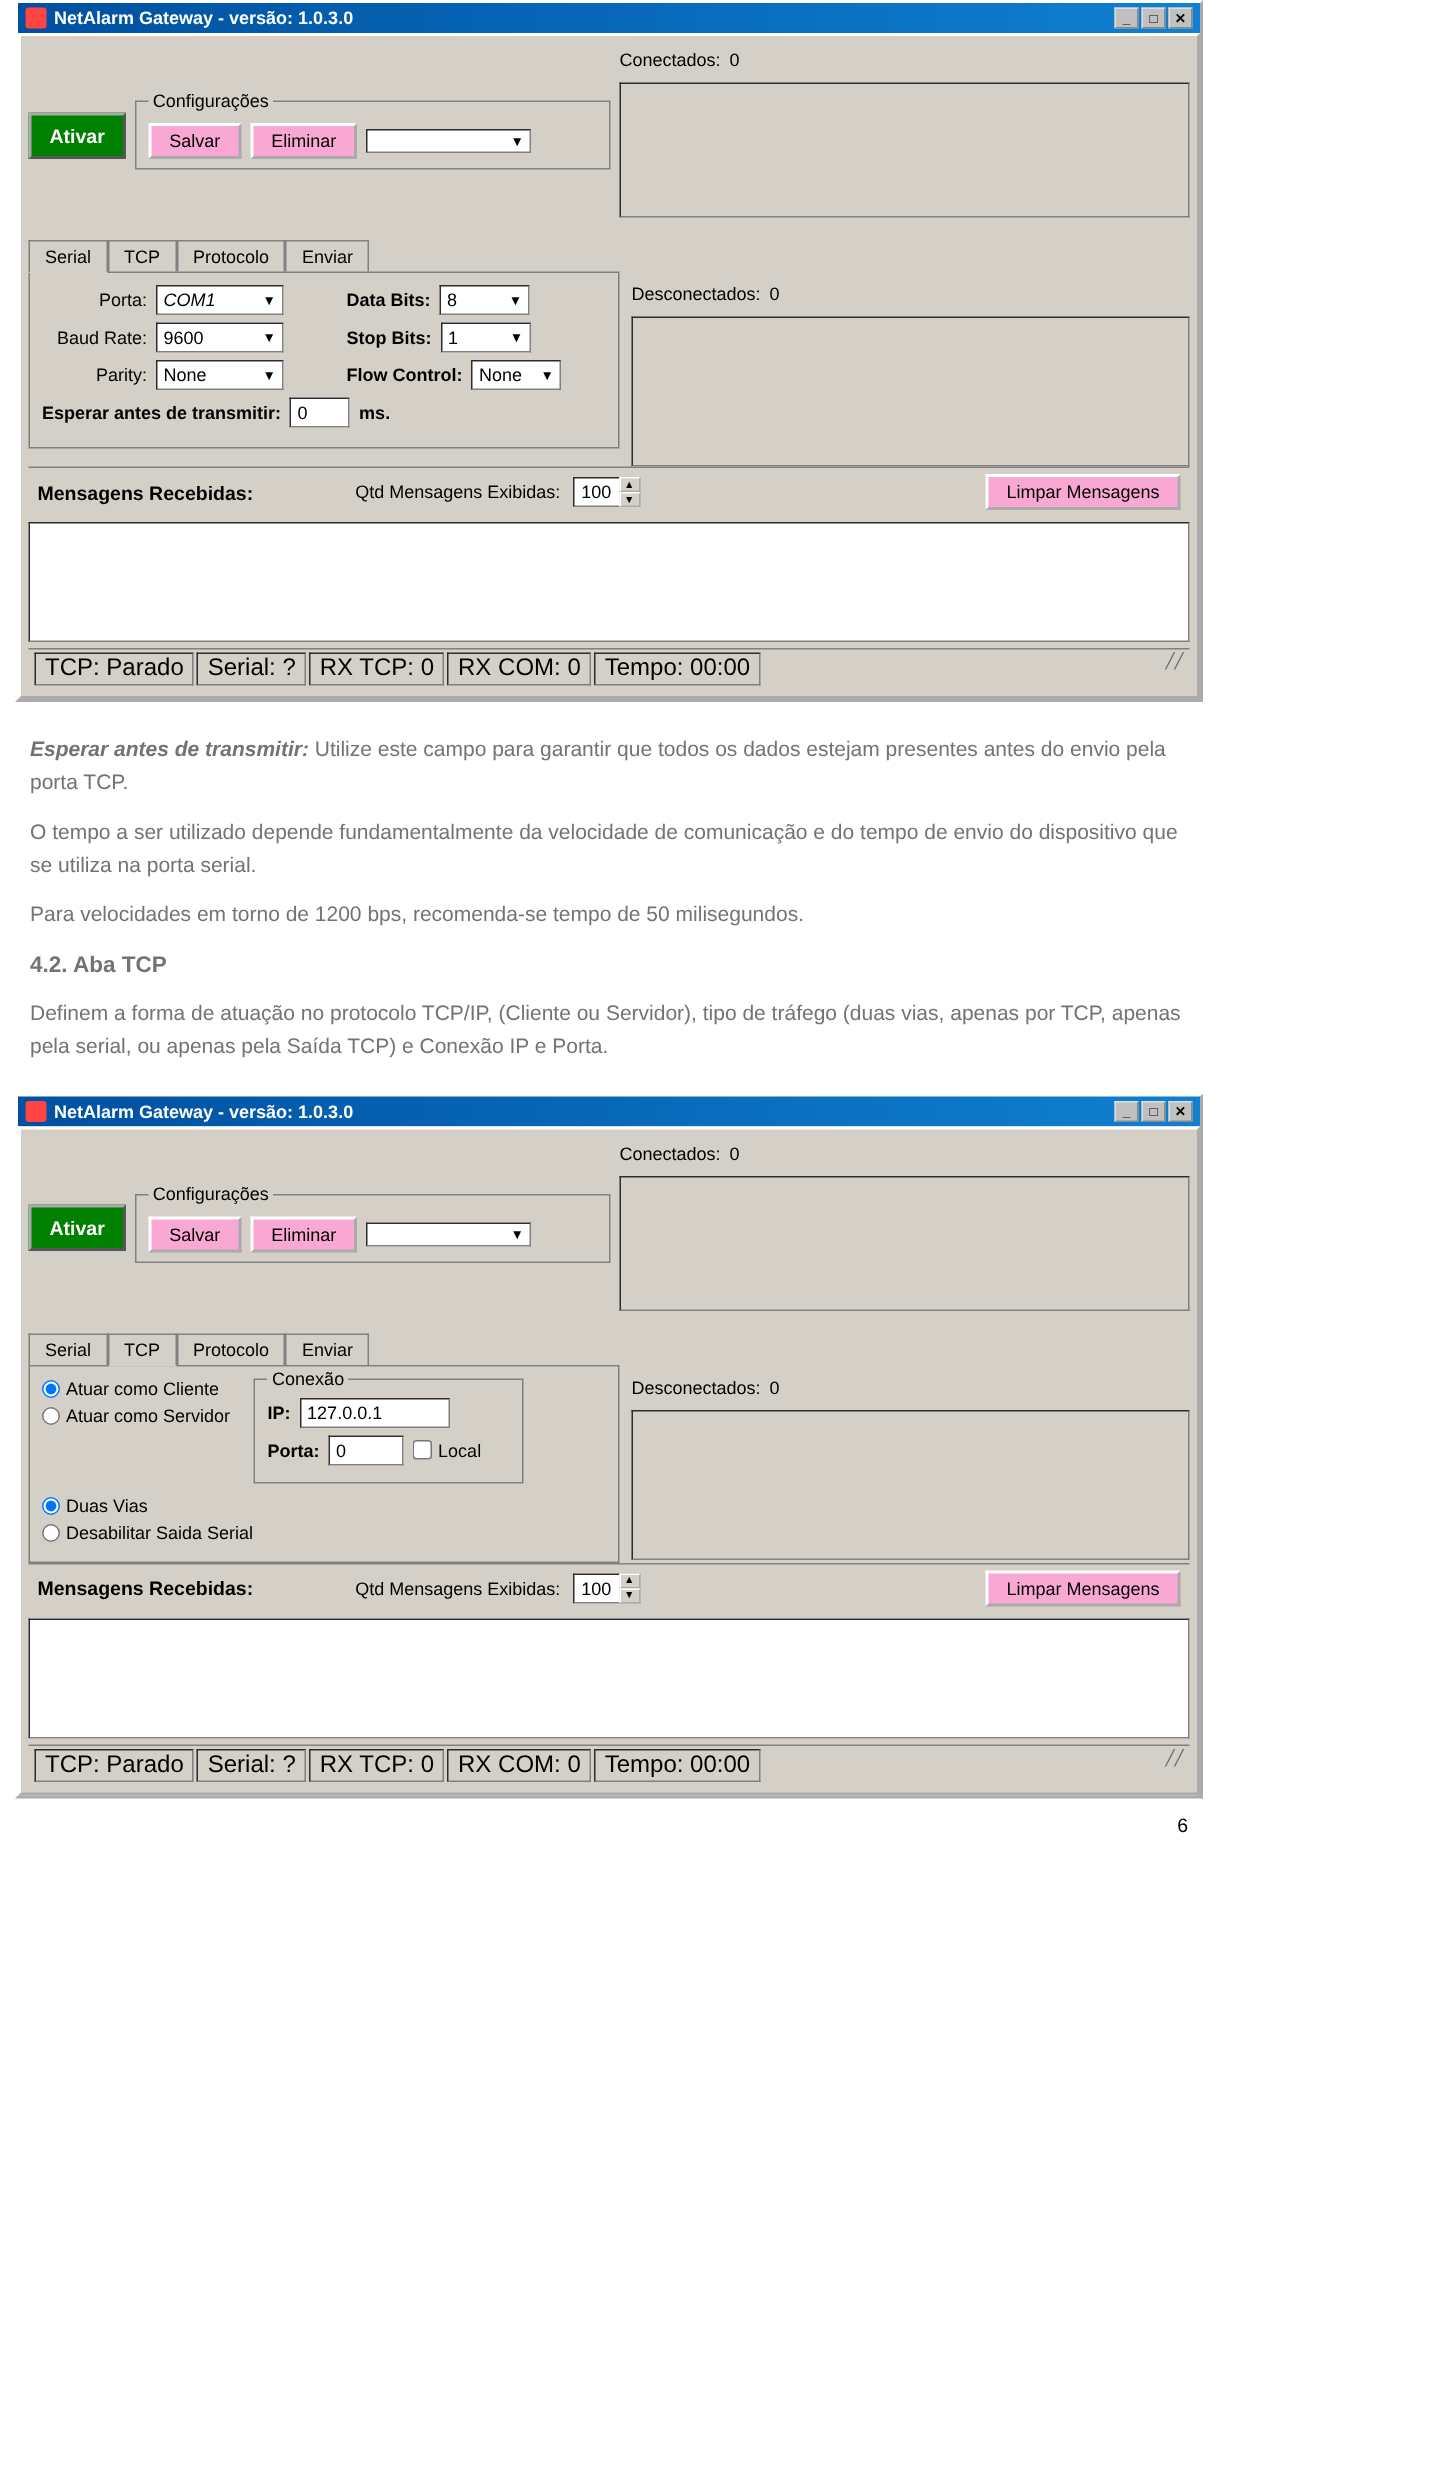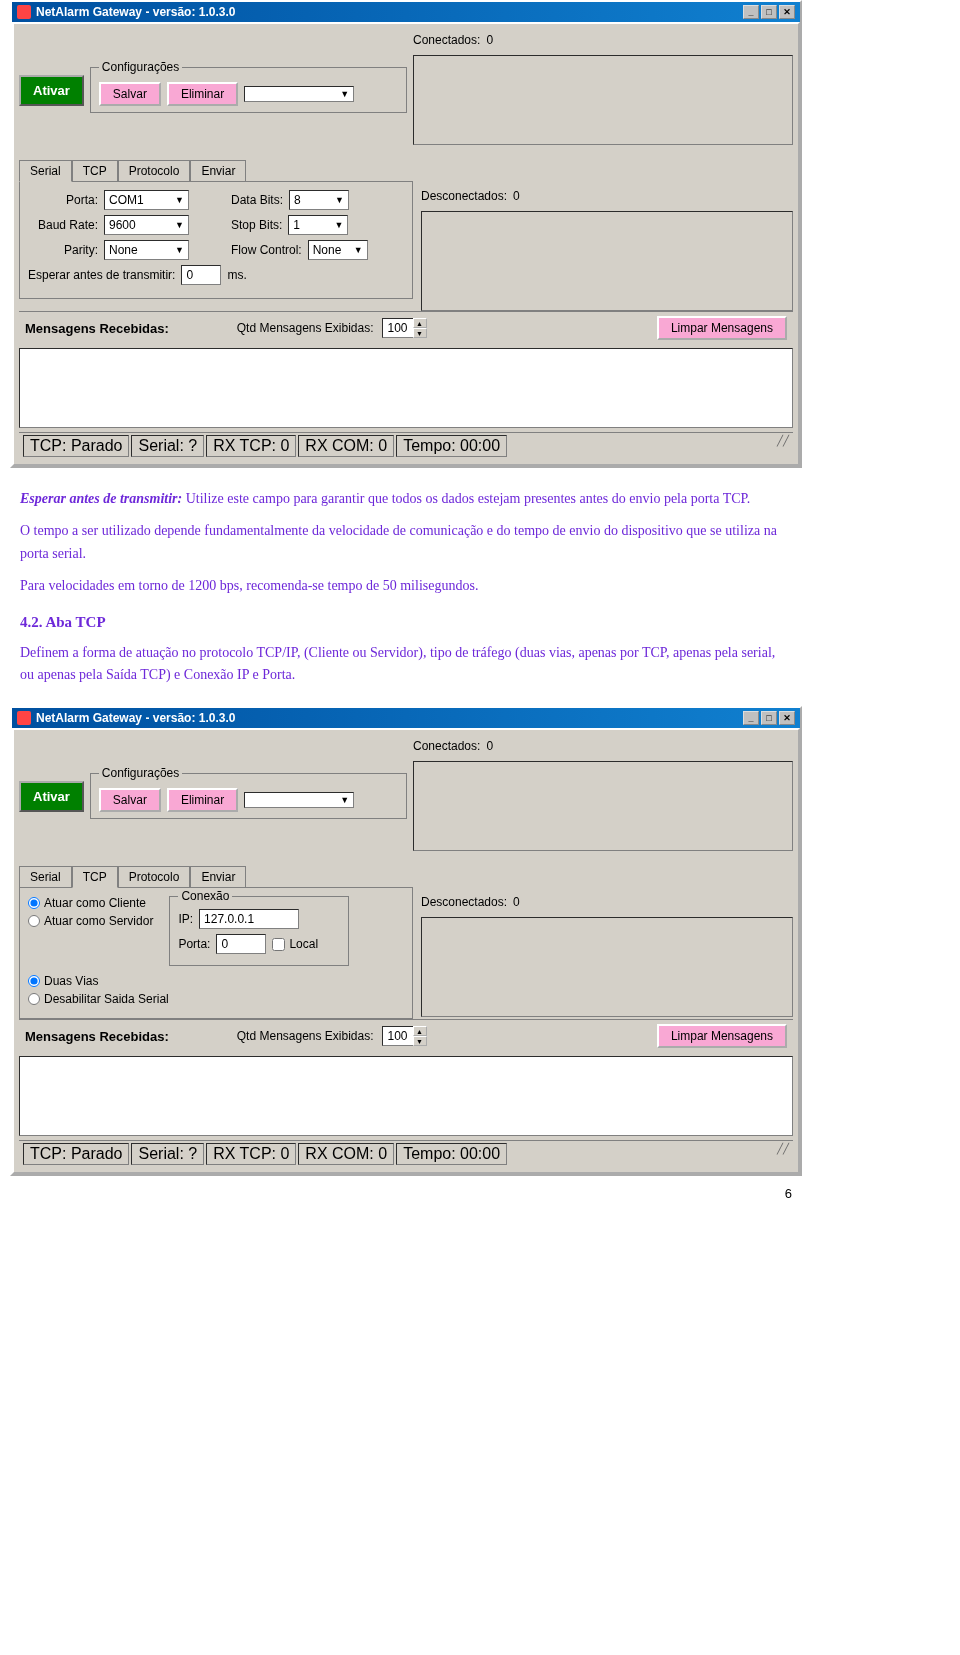--- a/index.html
+++ b/index.html
@@ -139,20 +139,21 @@
     }
     .form-label {
       font-size: 12px;
       white-space: nowrap;
       min-width: 70px;
       text-align: right;
     }
     .form-label-sm {
       font-size: 12px;
       white-space: nowrap;
+      font-weight: bold;
     }
 
     .input-field {
       background: #fff;
       border: 1px inset #808080;
       padding: 1px 4px;
       font-size: 12px;
       height: 20px;
     }
 
@@ -240,22 +241,21 @@
       display: flex; align-items: center; justify-content: center;
       cursor: pointer;
       line-height: 1;
     }
 
     
     .article {
       padding: 20px 20px 10px 20px;
       font-size: 14px;
       line-height: 1.6;
-      color: #6d28d9;
-      font-family: Liberation Serif, serif;
+      color: #737373;
     }
     .article p {
       margin-bottom: 10px;
     }
     .article .bold-italic {
       font-weight: bold;
       font-style: italic;
     }
 
     .section-title {
@@ -359,21 +359,21 @@
           <div class="tab-bar">
             <div class="tab active">Serial</div>
             <div class="tab">TCP</div>
             <div class="tab">Protocolo</div>
             <div class="tab">Enviar</div>
           </div>
           <div class="tab-content">
 
             <div class="form-row">
               <span class="form-label">Porta:</span>
-              <div class="dropdown" style="min-width:85px;">
+              <div class="dropdown" style="min-width:85px;font-style:italic;">
                 <span>COM1</span>
                 <span class="dropdown-arrow">▼</span>
               </div>
               <span style="min-width:30px;"></span>
               <span class="form-label-sm">Data Bits:</span>
               <div class="dropdown" style="min-width:60px;">
                 <span>8</span>
                 <span class="dropdown-arrow">▼</span>
               </div>
             </div>

